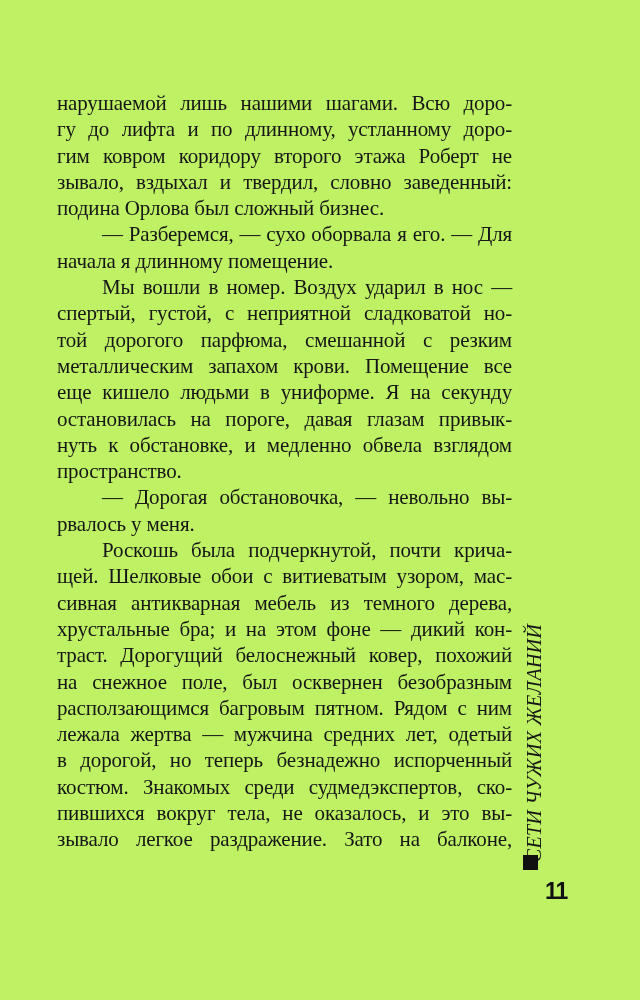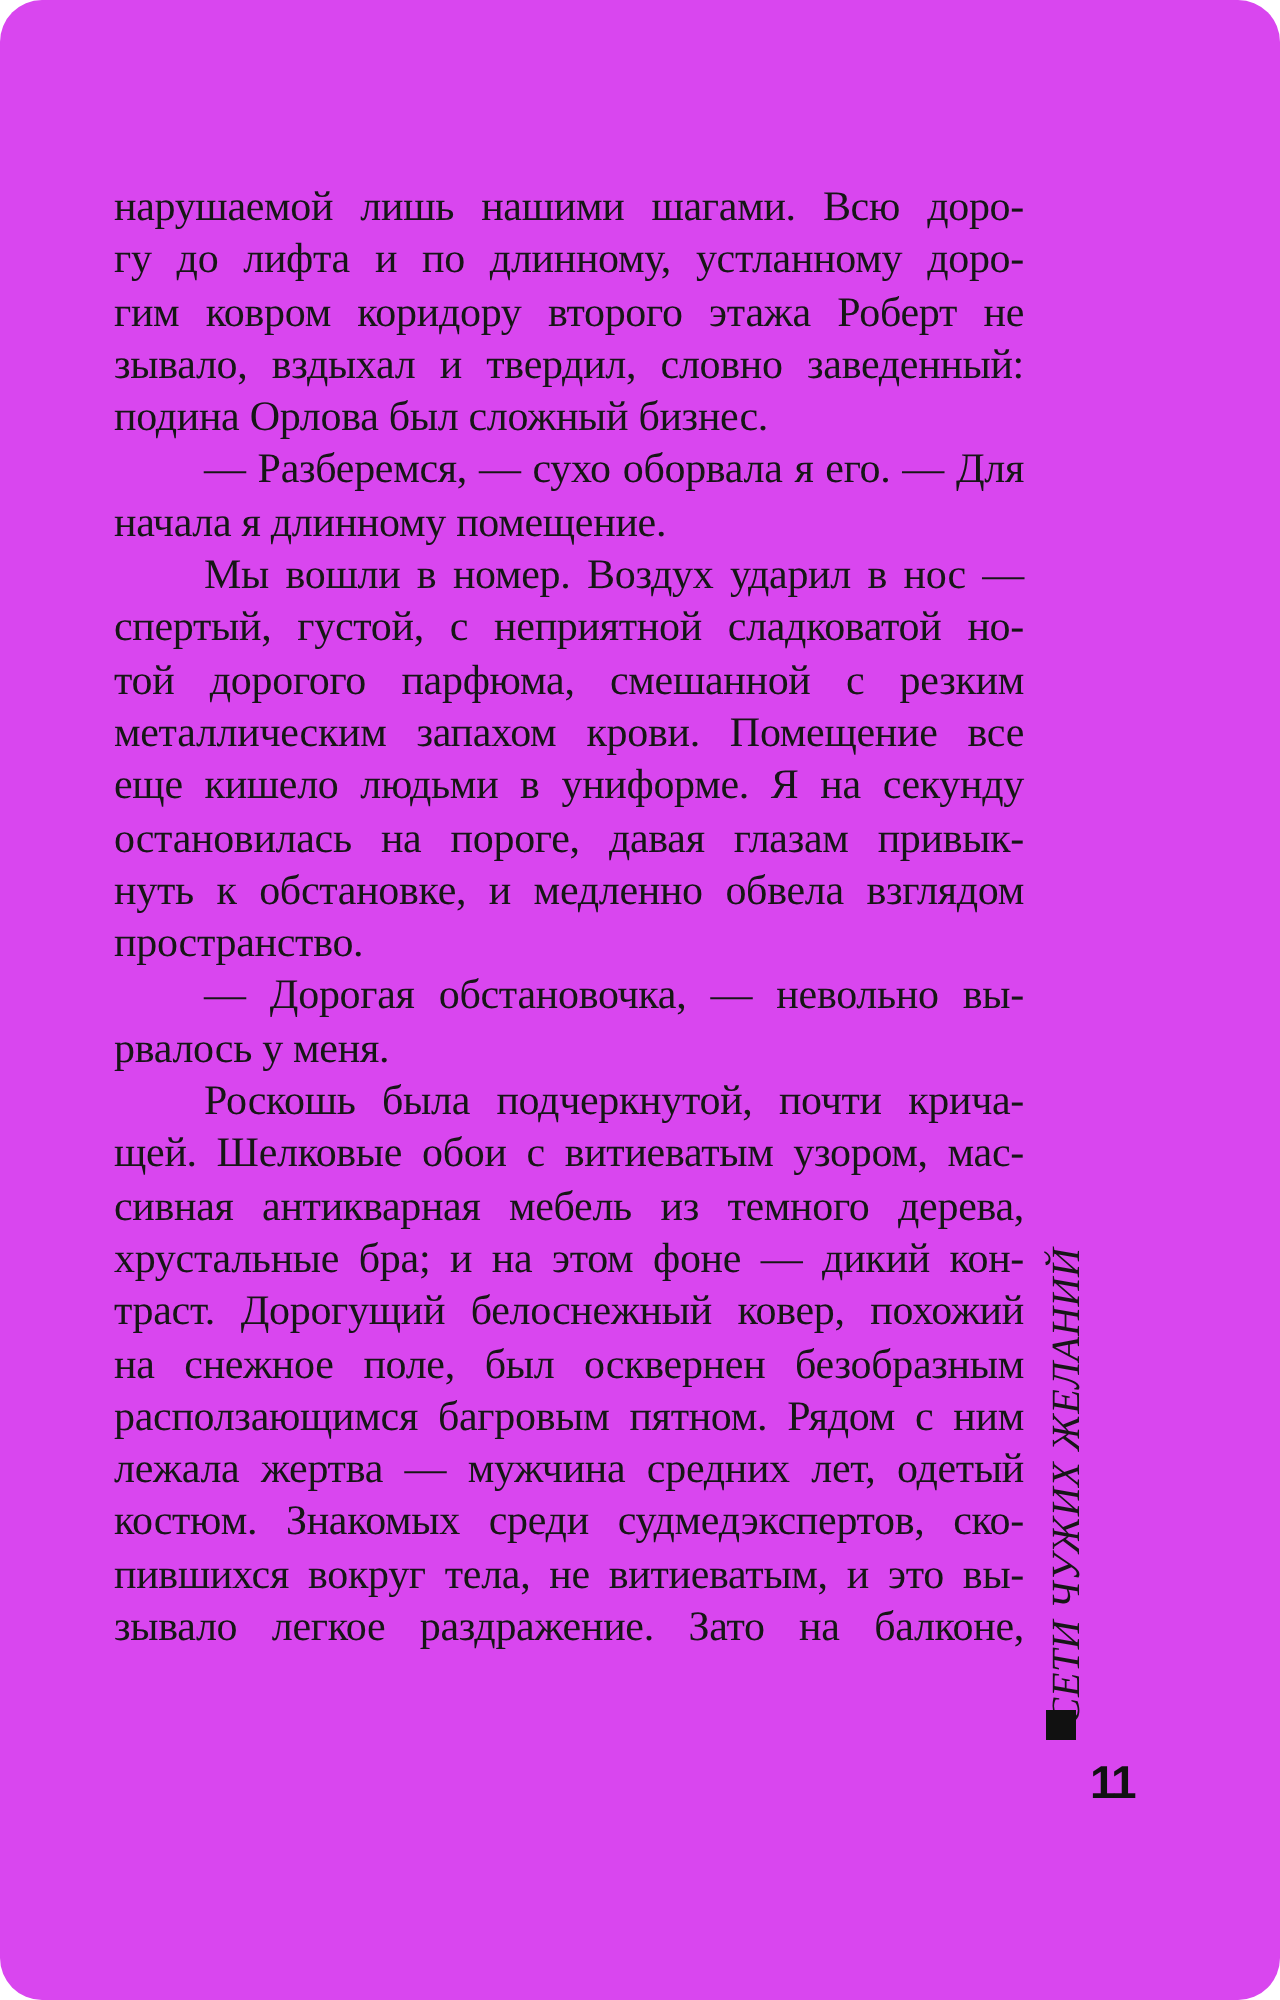--- a/index.html
+++ b/index.html
@@ -10,22 +10,21 @@
     width: 640px;
     height: 1000px;
     background: #ffffff;
     position: relative;
     overflow: hidden;
     font-family: "Liberation Serif", serif;
   }
   .page {
     position: absolute;
     inset: 0;
-    background: #d946ef;
-    border-radius: 21px;
+    background: #bef264;
   }
   .text-block {
     position: absolute;
     left: 57px;
     top: 90px;
     width: 455px;
   }
   .para {
     margin: 0;
     padding: 0;
@@ -124,22 +123,23 @@
 
     <div class="para">
       <p class="ln ind">Роскошь была подчеркнутой, почти крича-</p>
       <p class="ln">щей. Шелковые обои с витиеватым узором, мас-</p>
       <p class="ln">сивная антикварная мебель из темного дерева,</p>
       <p class="ln">хрустальные бра; и на этом фоне — дикий кон-</p>
       <p class="ln">траст. Дорогущий белоснежный ковер, похожий</p>
       <p class="ln">на снежное поле, был осквернен безобразным</p>
       <p class="ln">расползающимся багровым пятном. Рядом с ним</p>
       <p class="ln">лежала жертва — мужчина средних лет, одетый</p>
+      <p class="ln">в дорогой, но теперь безнадежно испорченный</p>
       <p class="ln">костюм. Знакомых среди судмедэкспертов, ско-</p>
-      <p class="ln">пившихся вокруг тела, не витиеватым, и это вы-</p>
+      <p class="ln">пившихся вокруг тела, не оказалось, и это вы-</p>
       <p class="ln">зывало легкое раздражение. Зато на балконе,</p>
     </div>
 
   </main>
 
   <aside>
     <div class="vertical-title">СЕТИ ЧУЖИХ ЖЕЛАНИЙ</div>
     <div class="black-square"></div>
   </aside>
 

